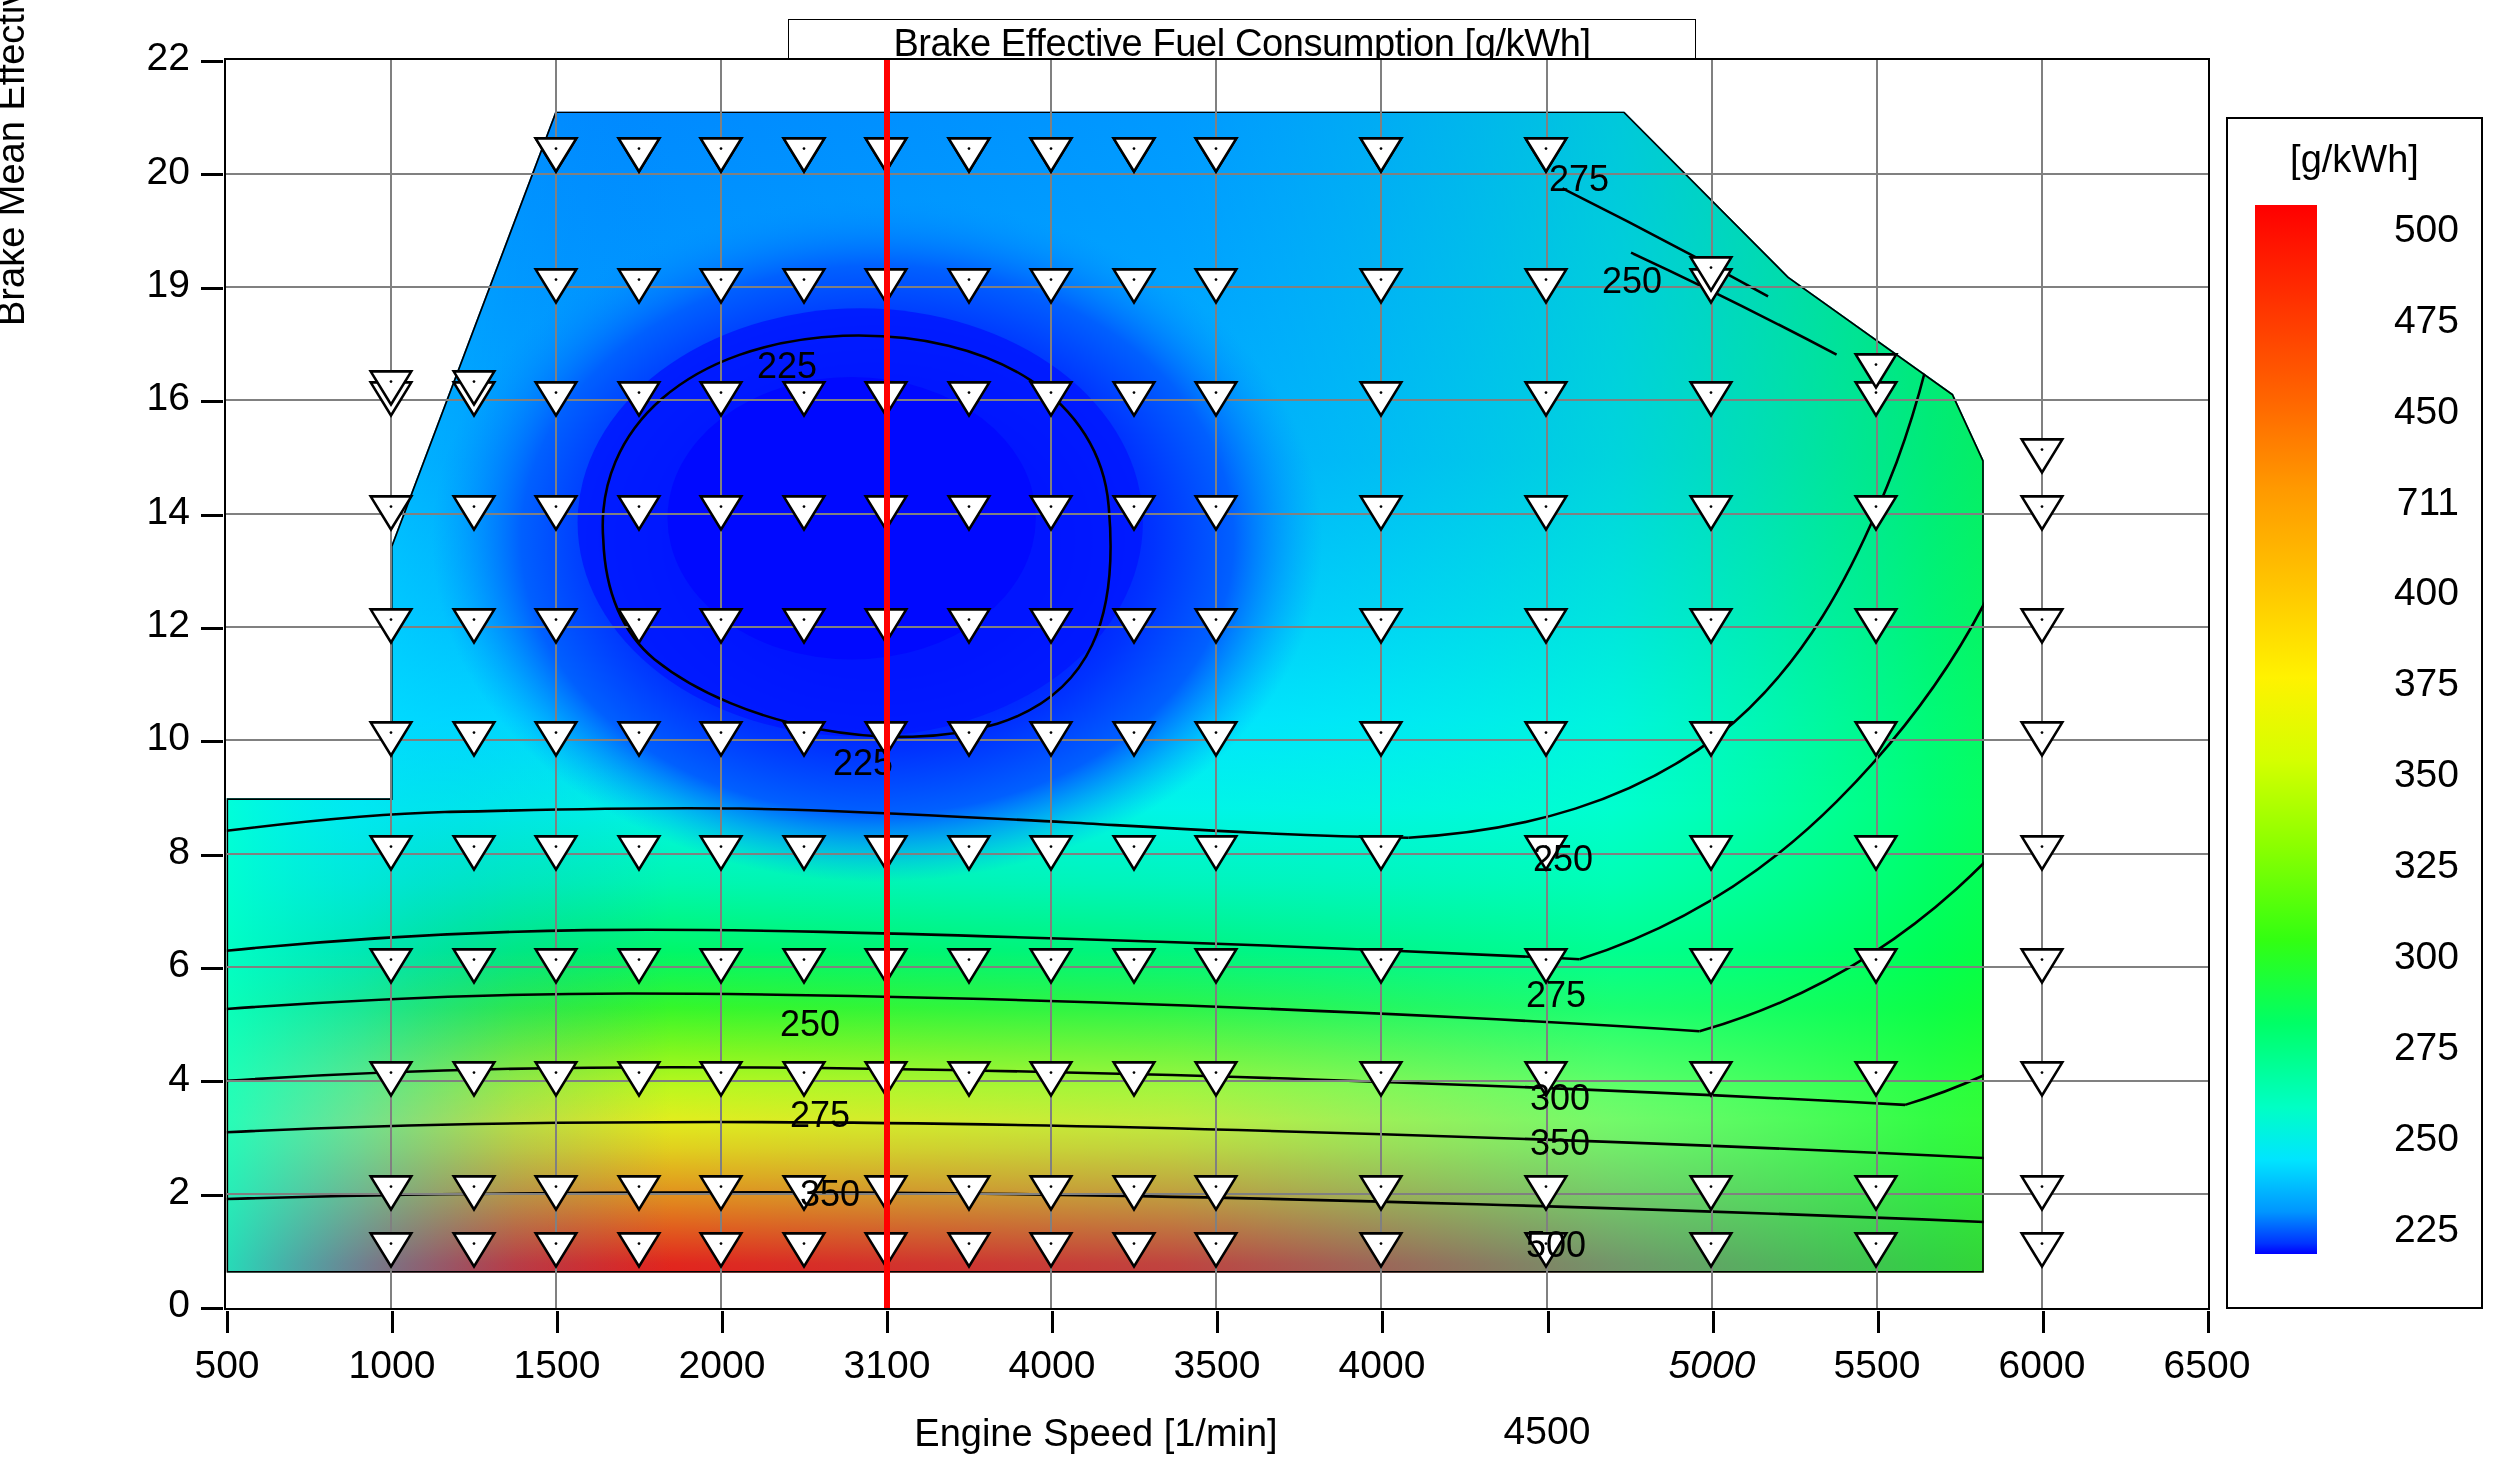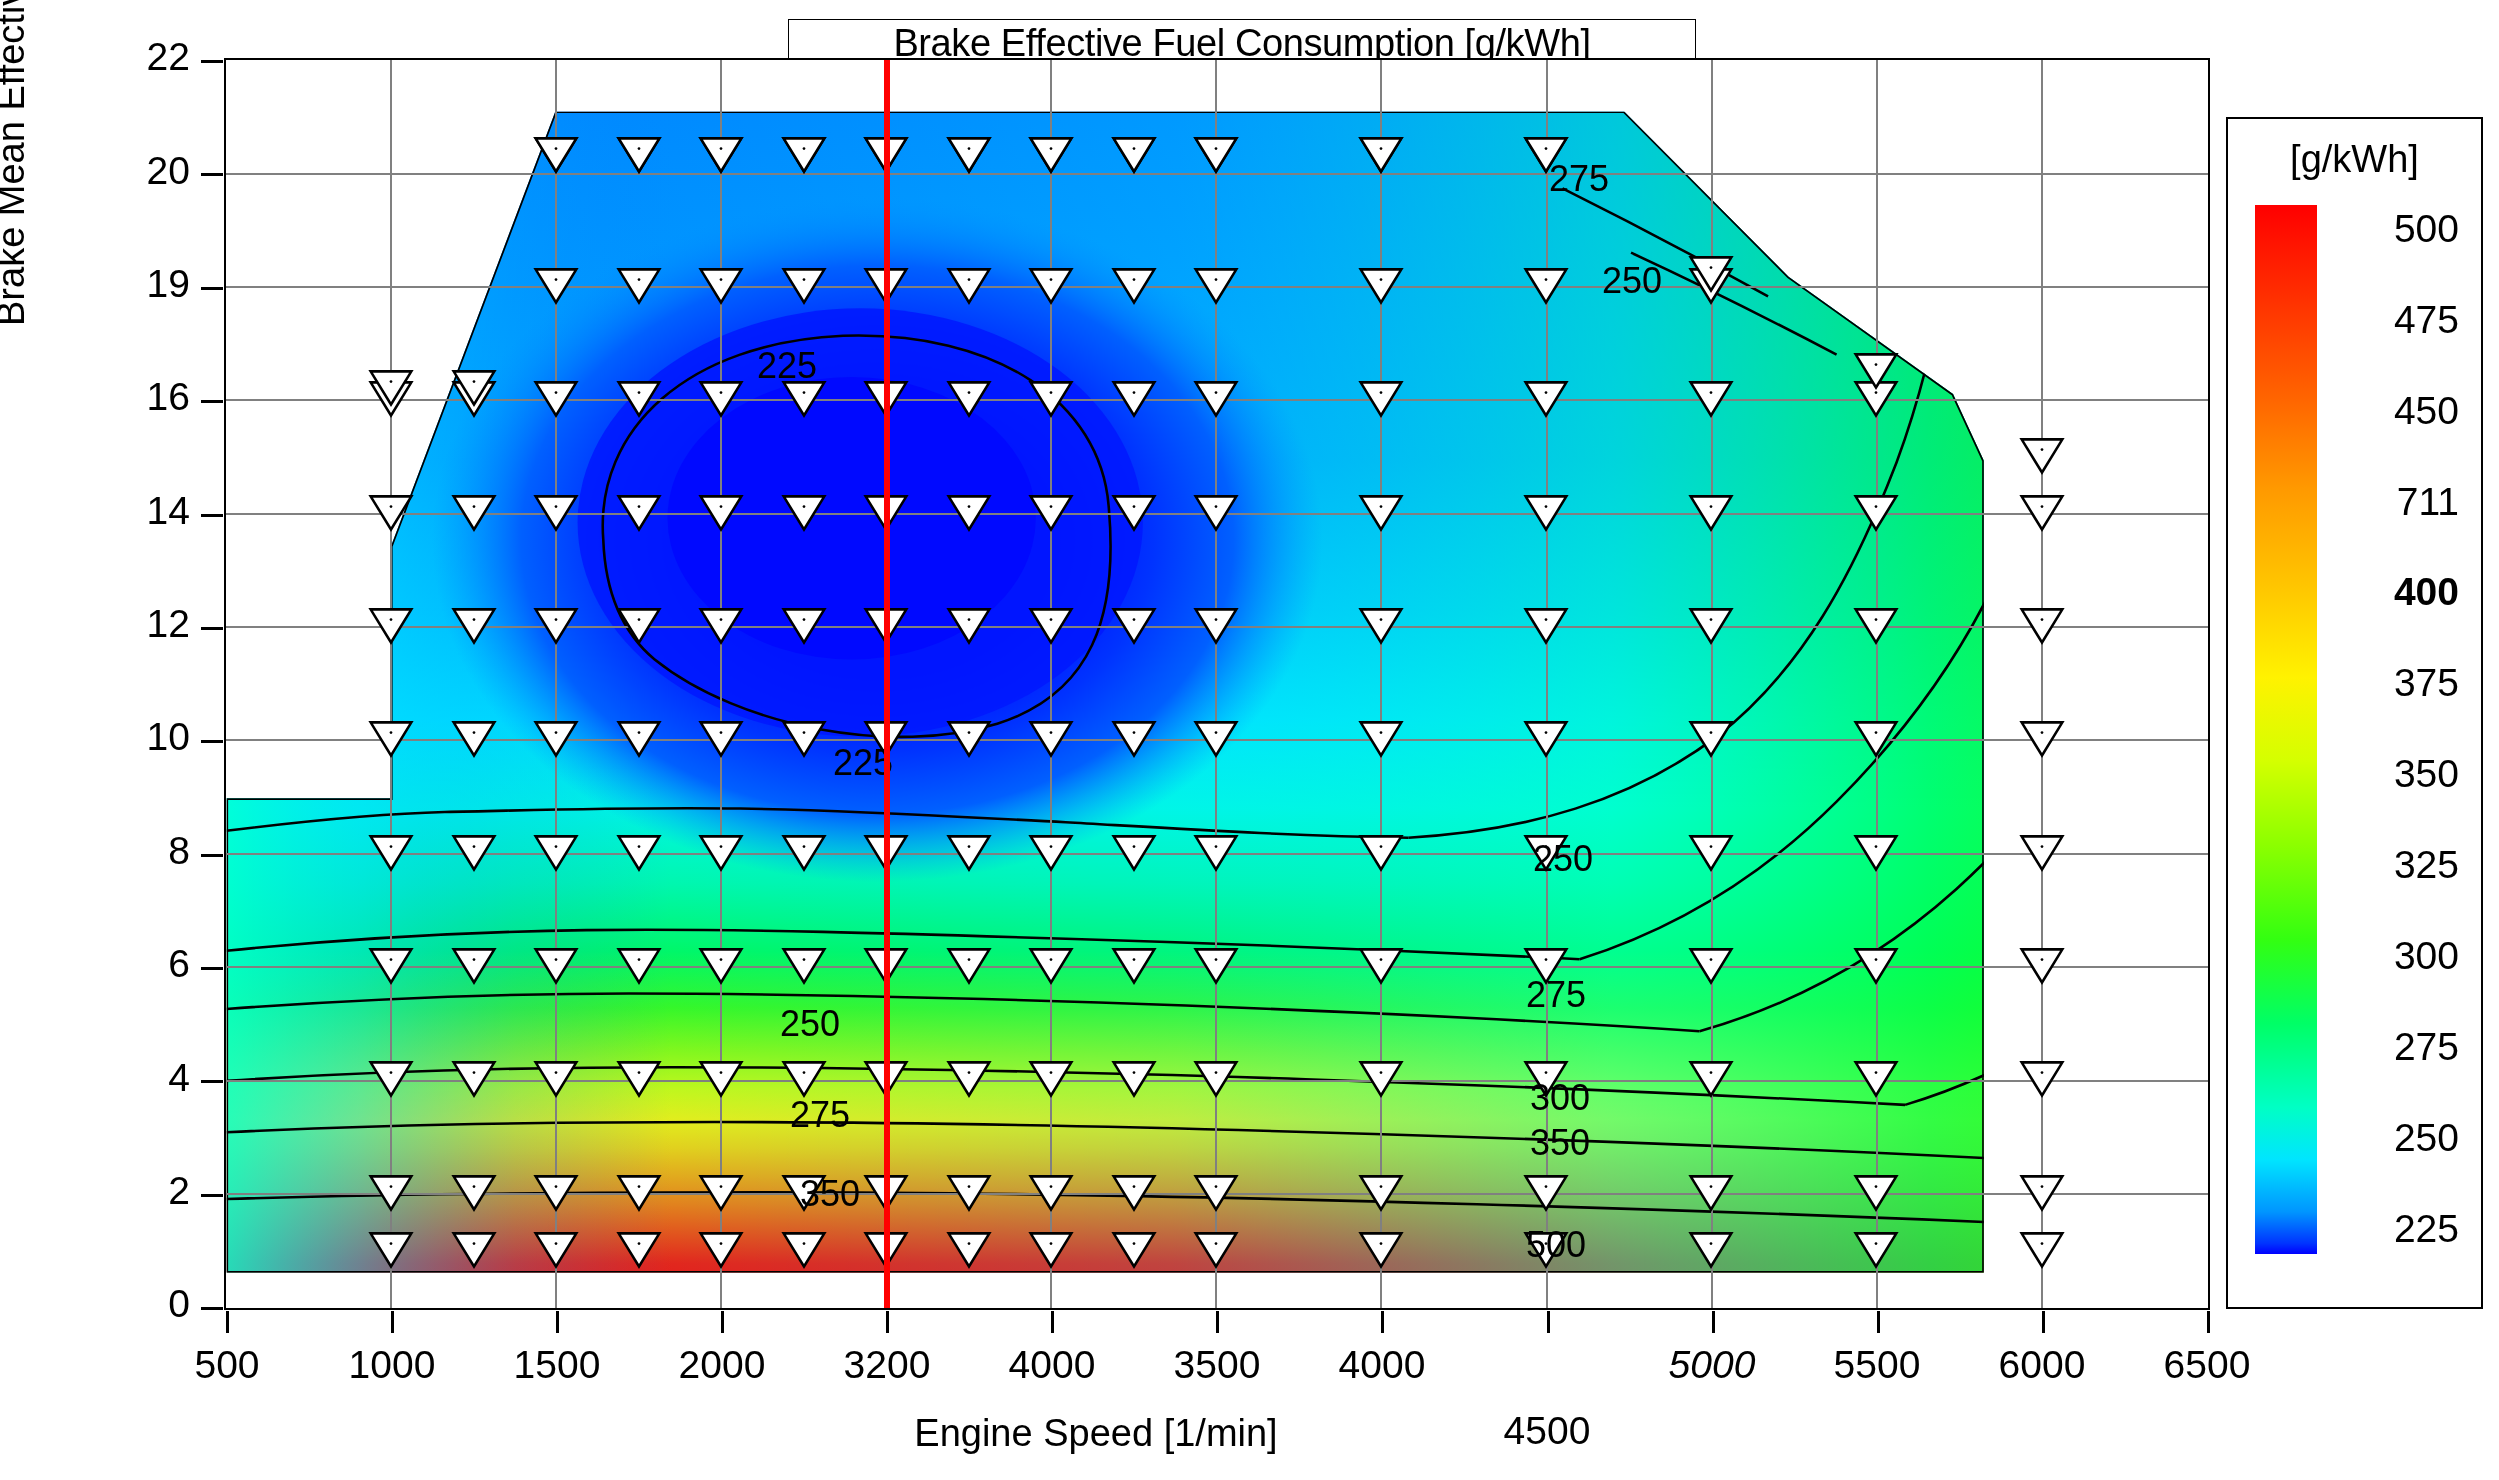--- a/index.html
+++ b/index.html
@@ -973,21 +973,21 @@
 <div id="axis-layer">
     <div class="tick-x" style="left: 226px; top: 1311px; position: absolute;"></div>
     <div class="ticklabel-x" style="left: 133px; top: 1343px; width: 188px;">500</div>
     <div class="tick-x" style="left: 391px; top: 1311px; position: absolute;"></div>
     <div class="ticklabel-x" style="left: 298px; top: 1343px; width: 188px;">1000</div>
     <div class="tick-x" style="left: 556px; top: 1311px; position: absolute;"></div>
     <div class="ticklabel-x" style="left: 463px; top: 1343px; width: 188px;">1500</div>
     <div class="tick-x" style="left: 721px; top: 1311px; position: absolute;"></div>
     <div class="ticklabel-x" style="left: 628px; top: 1343px; width: 188px;">2000</div>
     <div class="tick-x" style="left: 886px; top: 1311px; position: absolute;"></div>
-    <div class="ticklabel-x" style="left: 793px; top: 1343px; width: 188px;">3200</div>
+    <div class="ticklabel-x" style="left: 793px; top: 1343px; width: 188px;">3100</div>
     <div class="tick-x" style="left: 1051px; top: 1311px; position: absolute;"></div>
     <div class="ticklabel-x" style="left: 958px; top: 1343px; width: 188px;">4000</div>
     <div class="tick-x" style="left: 1216px; top: 1311px; position: absolute;"></div>
     <div class="ticklabel-x" style="left: 1123px; top: 1343px; width: 188px;">3500</div>
     <div class="tick-x" style="left: 1381px; top: 1311px; position: absolute;"></div>
     <div class="ticklabel-x" style="left: 1288px; top: 1343px; width: 188px;">4000</div>
     <div class="tick-x" style="left: 1547px; top: 1311px; position: absolute;"></div>
     <div class="ticklabel-x" style="left: 1453px; top: 1409px; width: 188px;">4500</div>
     <div class="tick-x" style="left: 1712px; top: 1311px; position: absolute;"></div>
     <div class="ticklabel-x" style="left: 1618px; top: 1343px; width: 188px; font-style: italic;">5000</div>
@@ -1028,21 +1028,21 @@
 </div>
 
 <div id="legend-box">
   <div id="legend-title">[g/kWh]</div>
   <div id="legend-bar"></div>
   <div id="legend-labels">
       <div class="legend-label" style="top: 110px;">500</div>
       <div class="legend-label" style="top: 201px;">475</div>
       <div class="legend-label" style="top: 292px;">450</div>
       <div class="legend-label" style="top: 383px;">711</div>
-      <div class="legend-label" style="top: 473px; font-weight: bold;">400</div>
+      <div class="legend-label" style="top: 473px;">400</div>
       <div class="legend-label" style="top: 564px;">375</div>
       <div class="legend-label" style="top: 655px;">350</div>
       <div class="legend-label" style="top: 746px;">325</div>
       <div class="legend-label" style="top: 837px;">300</div>
       <div class="legend-label" style="top: 928px;">275</div>
       <div class="legend-label" style="top: 1019px;">250</div>
       <div class="legend-label" style="top: 1110px;">225</div>
     </div>
 </div>
 

